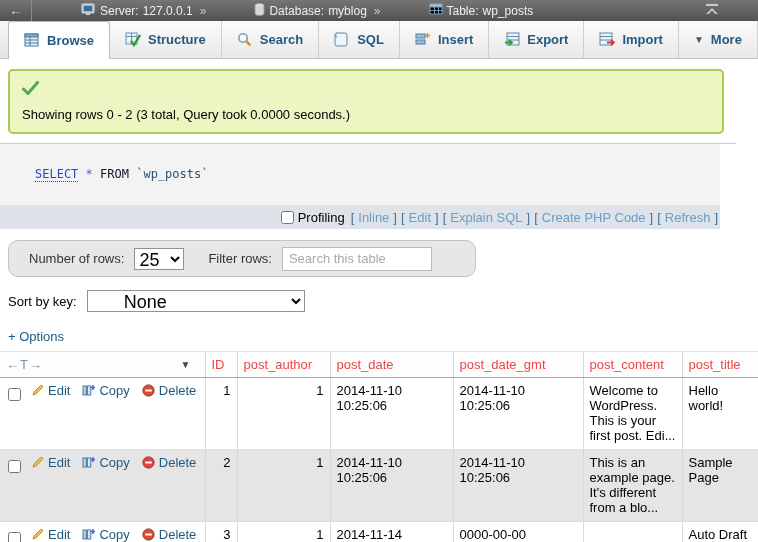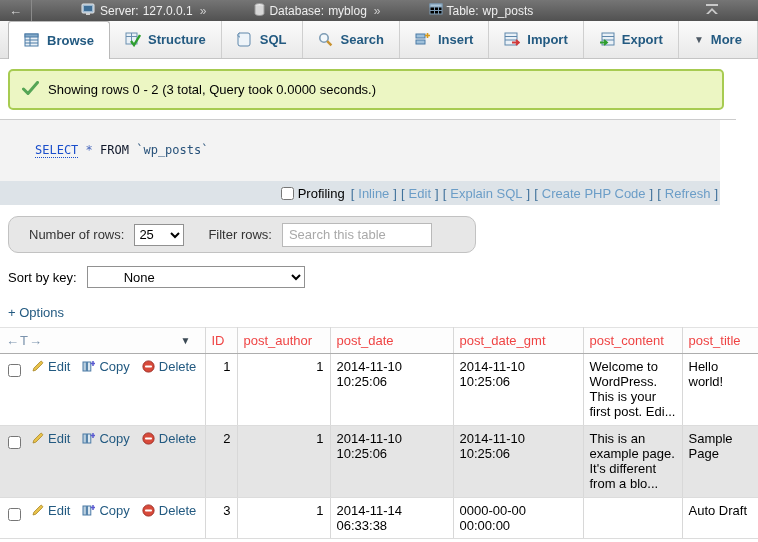--- a/index.html
+++ b/index.html
@@ -23,41 +23,41 @@
   .tab { display:flex; align-items:center; gap:7px; padding:16px 15px; cursor:pointer;
     color:#235a81; font-weight:bold; border-right:1px solid #cfcfcf; background:linear-gradient(#fbfbfb,#e9e9e9); }
   .tab:first-child { border-left:1px solid #cfcfcf; }
   .tab.active { background:#fff; border:1px solid #b9b9b9; border-bottom:none; margin-bottom:-1px;
     border-radius:3px 3px 0 0; }
   .tab .ticon { width:16px; height:16px; display:inline-flex; }
   .more-arrow { color:#4f5b66; font-size:10px; }
 
   
   .message { margin:10px 34px 0 8px; background:#ecf6c3; border:2px solid #a7cb51; border-radius:5px;
-    padding:10px 12px; display:flex; align-items:center; gap:9px; font-size:13px; }
+    padding:10px 12px; display:flex; gap:9px; font-size:13px;flex-direction:column; }
 
   
   .query-divider { border-top:1px solid #cccccc; margin:9px 22px 0 0; }
   .sql-box { background:#f3f3f3; margin-right:38px; padding:23px 10px 24px 35px;
     font-family:"DejaVu Sans Mono", monospace; font-size:12px; }
   .tok-select { color:#1a4ecb; border-bottom:1px dotted #1a4ecb; cursor:help; }
   .tok-star { color:#4a69bd; }
   .tok-from { color:#0f172a; }
   .tok-ident { color:#28527a; }
   .profiling-bar { background:#dde3e8; margin-right:38px; height:24px; display:flex; align-items:center;
     justify-content:flex-end; gap:4px; padding-right:2px; font-size:13px; }
   .profiling-bar label { color:#000; margin-right:2px; }
   .profiling-bar .lnk { color:#6b9dc7; text-decoration:none; cursor:pointer; }
   .profiling-bar .br { color:#41729b; }
 
   
   .rows-controls { margin:11px 0 0 8px; width:468px; height:37px; background:#e7e7e7;
     border:1px solid #c2c2c2; border-radius:10px; display:flex; align-items:center; padding:0 20px; gap:10px; }
   .rows-controls label { color:#333; }
-  select { font-family:"Liberation Sans", sans-serif; font-size:13px; height:22px;
+  select { font-family:"Liberation Sans", sans-serif; font-size:18px; height:22px;
     border:1px solid #919191; background:#fff; }
   .filter-input { width:150px; height:24px; border:1px solid #b9b9b9; padding:0 6px; font-size:13px;
     color:#333; }
   .filter-input::placeholder { color:#a9a9a9; }
   .sort-row { margin:13px 0 0 8px; display:flex; align-items:center; gap:10px; }
   .sort-row select { width:218px;padding-left:32px; }
   .options-link { display:inline-block; margin:17px 0 7px 8px; color:#235a81; text-decoration:none; cursor:pointer; }
 
   
   table { border-collapse:collapse; table-layout:fixed; width:758px; font-size:13px; }
@@ -154,68 +154,68 @@
           <rect x="1" y="1" width="11" height="11" fill="#eaf1f7" stroke="#6a8fb0"></rect>
           <line x1="1" y1="4.5" x2="12" y2="4.5" stroke="#6a8fb0"></line>
           <line x1="6.5" y1="1" x2="6.5" y2="12" stroke="#6a8fb0"></line>
           <path d="M6 9 L9 13 L15 3" stroke="#2f9e2f" stroke-width="2.4" fill="none"></path>
         </svg>
     </span>
     <span>Structure</span>
   </div>
   <div class="tab">
     <span class="ticon">
+      <svg width="15" height="15" viewBox="0 0 15 15">
+          <circle cx="6" cy="6" r="4.2" fill="#f3f8fb" stroke="#7d9cb5" stroke-width="1.6"></circle>
+          <line x1="9.2" y1="9.2" x2="13.4" y2="13.4" stroke="#c8922f" stroke-width="2.4"></line>
+        </svg>
+    </span>
+    <span>Search</span>
+  </div>
+  <div class="tab">
+    <span class="ticon">
       <svg width="14" height="15" viewBox="0 0 14 15">
           <path d="M3 1 h8 a2 2 0 0 1 2 2 v9 a2 2 0 0 1 -2 2 h-8 a2 2 0 0 1 -2 -2 v-9 a2 2 0 0 1 2 -2 z" fill="#eef4f9" stroke="#5f87ab"></path>
           <path d="M3 1 c-1.5 0 -2 1 -2 2 c0 1 .5 2 2 2" fill="#c7d9e8" stroke="#5f87ab"></path>
         </svg>
     </span>
     <span>SQL</span>
-  </div>
-  <div class="tab">
-    <span class="ticon">
-      <svg width="15" height="15" viewBox="0 0 15 15">
-          <circle cx="6" cy="6" r="4.2" fill="#f3f8fb" stroke="#7d9cb5" stroke-width="1.6"></circle>
-          <line x1="9.2" y1="9.2" x2="13.4" y2="13.4" stroke="#c8922f" stroke-width="2.4"></line>
-        </svg>
-    </span>
-    <span>Search</span>
   </div>
   <div class="tab">
     <span class="ticon">
       <svg width="15" height="15" viewBox="0 0 15 15">
           <rect x="1" y="2" width="9" height="4" fill="#9fc0da" stroke="#4a7aa5"></rect>
           <rect x="1" y="8" width="9" height="4" fill="#9fc0da" stroke="#4a7aa5"></rect>
           <line x1="12.5" y1="1" x2="12.5" y2="6" stroke="#d89a1c" stroke-width="1.6"></line>
           <line x1="10" y1="3.5" x2="15" y2="3.5" stroke="#d89a1c" stroke-width="1.6"></line>
         </svg>
     </span>
     <span>Insert</span>
   </div>
   <div class="tab">
     <span class="ticon">
       <svg width="16" height="15" viewBox="0 0 16 15">
+          <rect x="3" y="1" width="12" height="12" fill="#eaf1f7" stroke="#5f87ab"></rect>
+          <line x1="3" y1="4.5" x2="15" y2="4.5" stroke="#5f87ab"></line>
+          <line x1="3" y1="8" x2="15" y2="8" stroke="#5f87ab"></line>
+          <path d="M1 10.5 h7 M5 8 l3 2.5 -3 2.5" stroke="#2f9e2f" stroke-width="1.8" fill="none"></path>
+        </svg>
+    </span>
+    <span>Export</span>
+  </div>
+  <div class="tab">
+    <span class="ticon">
+      <svg width="16" height="15" viewBox="0 0 16 15">
           <rect x="1" y="1" width="12" height="12" fill="#eaf1f7" stroke="#5f87ab"></rect>
           <line x1="1" y1="4.5" x2="13" y2="4.5" stroke="#5f87ab"></line>
           <line x1="1" y1="8" x2="13" y2="8" stroke="#5f87ab"></line>
           <path d="M8 10.5 h7 M12 8 l3 2.5 -3 2.5" stroke="#d03a3a" stroke-width="1.8" fill="none"></path>
         </svg>
     </span>
     <span>Import</span>
-  </div>
-  <div class="tab">
-    <span class="ticon">
-      <svg width="16" height="15" viewBox="0 0 16 15">
-          <rect x="3" y="1" width="12" height="12" fill="#eaf1f7" stroke="#5f87ab"></rect>
-          <line x1="3" y1="4.5" x2="15" y2="4.5" stroke="#5f87ab"></line>
-          <line x1="3" y1="8" x2="15" y2="8" stroke="#5f87ab"></line>
-          <path d="M1 10.5 h7 M5 8 l3 2.5 -3 2.5" stroke="#2f9e2f" stroke-width="1.8" fill="none"></path>
-        </svg>
-    </span>
-    <span>Export</span>
   </div>
   <div class="tab">
     <span class="more-arrow">▼</span>
     <span>More</span>
   </div>
 </div>
 
 
 <div class="message">
   <span>

